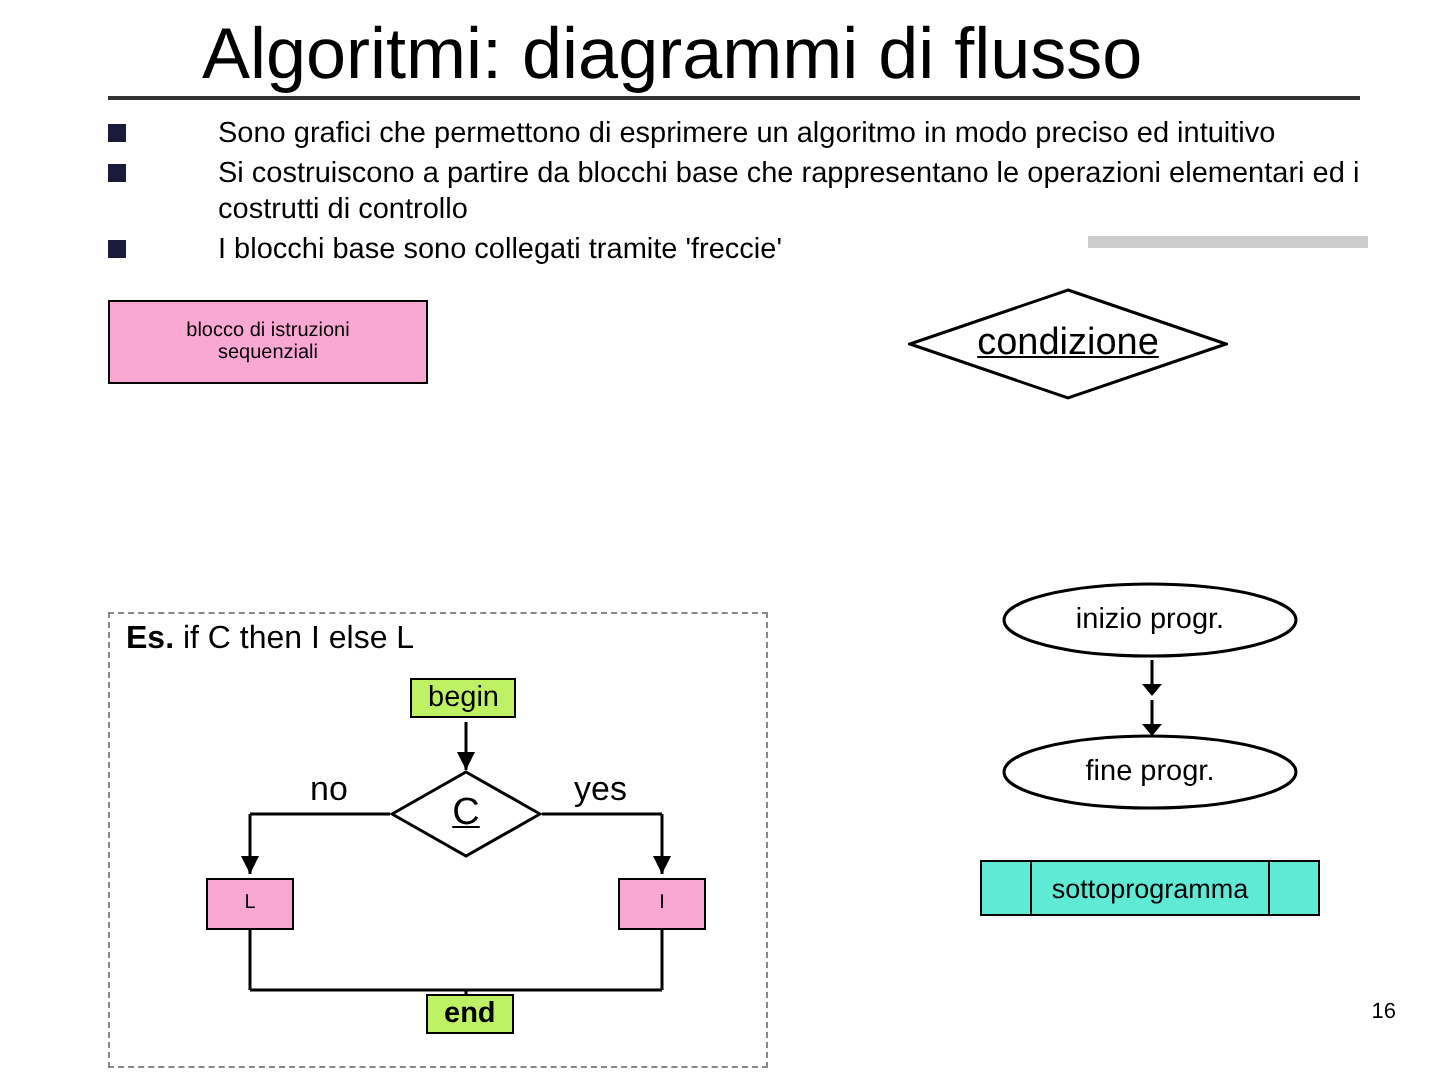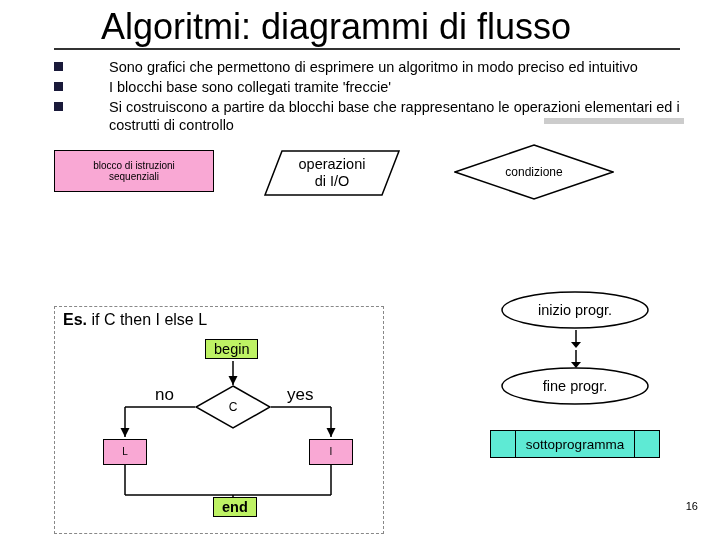--- a/index.html
+++ b/index.html
@@ -79,21 +79,22 @@
     width: 90%;
   }
   .diamond {
     position: absolute;
   }
   .diamond svg { display:block; }
   .diamond .txt {
     position: absolute;
     top: 50%; left: 50%;
     transform: translate(-50%,-50%);
-    font-size: 12px;
+    font-size: 19px;
+    text-decoration: underline;
   }
   .example-box {
     position: absolute;
     left: 54px;
     top: 306px;
     width: 330px;
     height: 228px;
     border: 1.5px dashed #888;
   }
   .es-title {
@@ -167,39 +168,32 @@
 <div class="title-underline"></div>
 <div class="shadow-line"></div>
 
 <div class="bullets">
   <div class="bullet">
     <div class="sq"></div>
     <div>Sono grafici che permettono di esprimere un algoritmo in modo preciso ed intuitivo</div>
   </div>
   <div class="bullet">
     <div class="sq"></div>
-    <div>I blocchi base sono collegati tramite 'freccie'</div>
+    <div>Si costruiscono a partire da blocchi base che rappresentano le operazioni elementari ed i costrutti di controllo</div>
   </div>
   <div class="bullet">
     <div class="sq"></div>
-    <div>Si costruiscono a partire da blocchi base che rappresentano le operazioni elementari ed i costrutti di controllo</div>
+    <div>I blocchi base sono collegati tramite 'freccie'</div>
   </div>
 </div>
 
 <div class="row1">
   <div class="rect-box" style="left:0; top:6px; width:160px; height:42px; white-space:pre-line;">blocco di istruzioni
 sequenziali</div>
 
-  <div class="paral" style="left:210px; top:6px; width:136px; height:46px;">
-    <svg width="136" height="46">
-        <polygon points="18,1 135,1 118,45 1,45" fill="#fff" stroke="#000" stroke-width="1.5"></polygon>
-      </svg>
-    <div class="txt" style="white-space:pre-line;">operazioni
-di I/O</div>
-  </div>
 
   <div class="diamond" style="left:400px; top:0; width:160px; height:56px;">
     <svg width="160" height="56">
         <polygon points="80,1 159,28 80,55 1,28" fill="#fff" stroke="#000" stroke-width="1.5"></polygon>
       </svg>
     <div class="txt">condizione</div>
   </div>
 </div>
 
 <div class="example-box">

